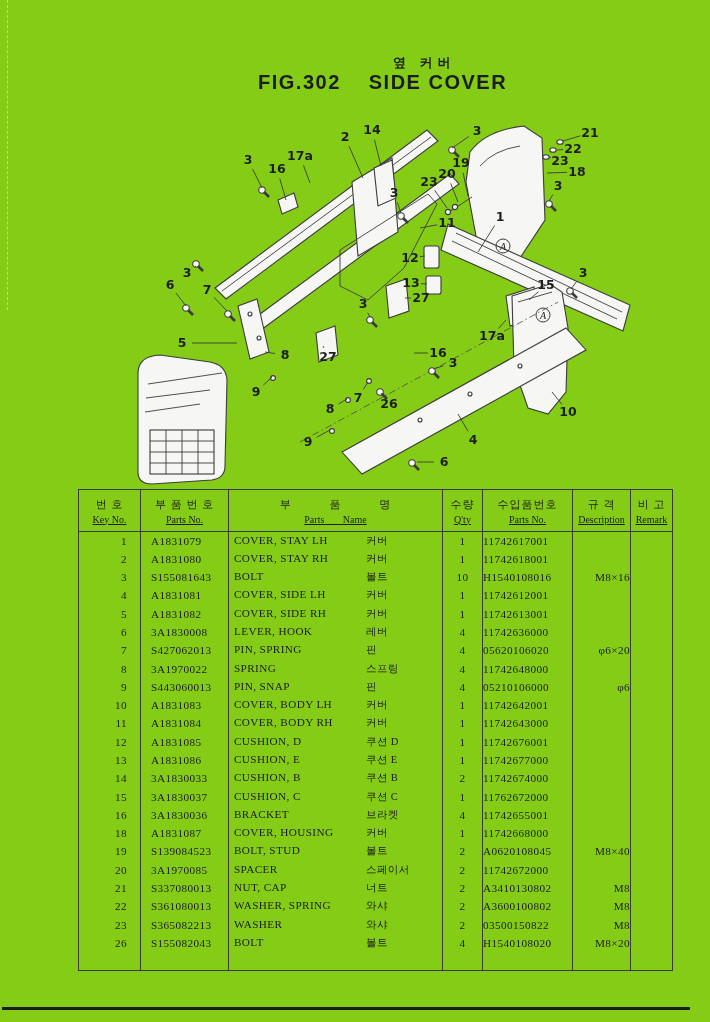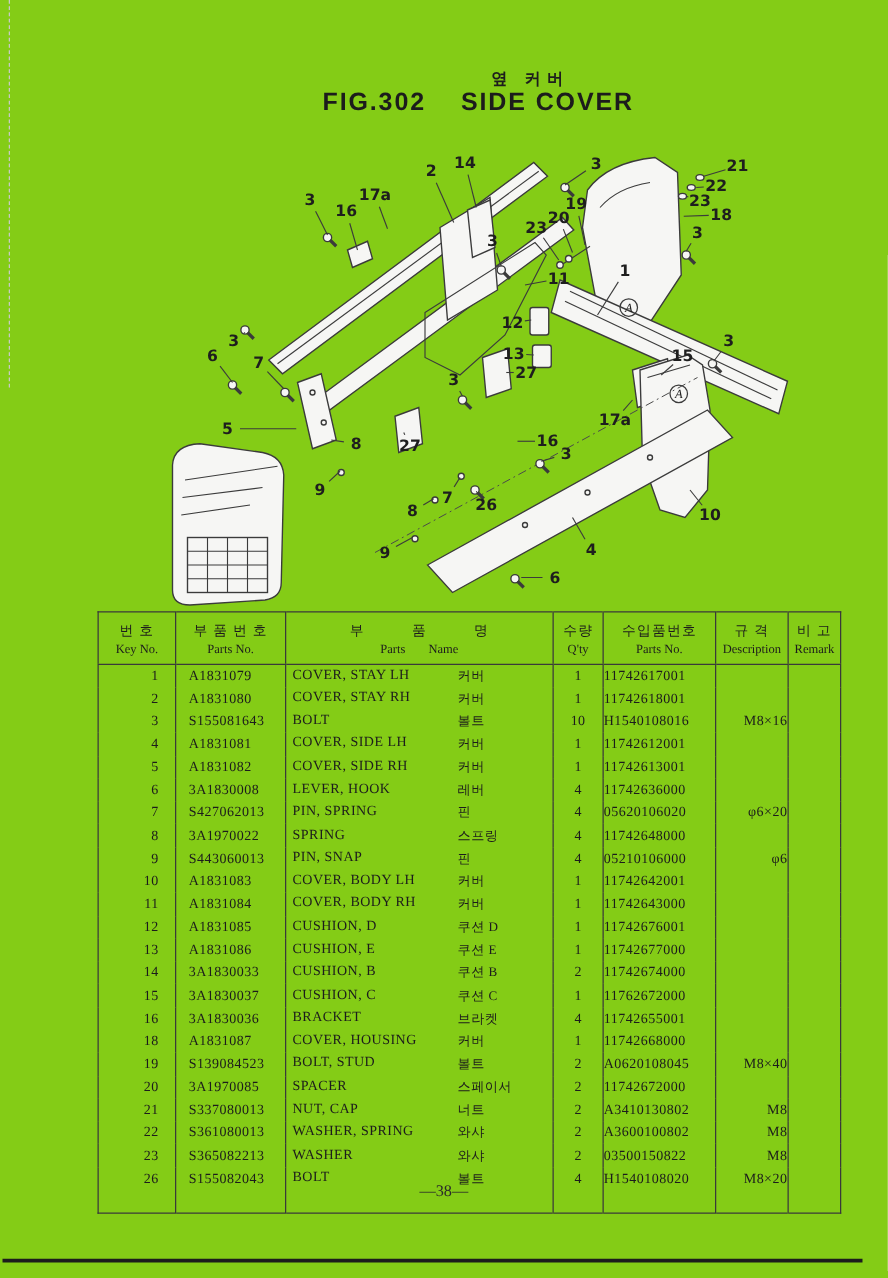--- a/index.html
+++ b/index.html
@@ -27,21 +27,21 @@
 
   
   .parts-table{position:absolute;left:78px;top:489px;width:594px;height:482px;border-collapse:collapse;table-layout:fixed;
     font-family:"Liberation Serif","DejaVu Serif",serif;color:#1c1c1c;}
   .parts-table,.parts-table th,.parts-table td{border:0;}
   .parts-table{border:1.5px solid #3a3a3a;}
   .parts-table th,.parts-table td{border-left:1.2px solid #3a3a3a;padding:0;vertical-align:middle;overflow:hidden;white-space:nowrap;}
   .parts-table th:first-child,.parts-table td:first-child{border-left:none;}
   .parts-table thead th{border-bottom:1.4px solid #3a3a3a;height:41px;font-weight:normal;}
   .hd-ko{font-size:11px;letter-spacing:1px;}
-  .hd-en{font-size:10px;margin-top:2px;}
+  .hd-en{font-size:10px;margin-top:2px;text-decoration:underline;}
   .hd-wide .hd-ko{word-spacing:34px;}
   .hd-wide .hd-en{word-spacing:16px;}
   .parts-table tbody tr{height:15.6px;}
   .parts-table tbody td{font-size:11.2px;letter-spacing:0.4px;}
   td.c-key{text-align:right;padding-right:13px;}
   td.c-pno{text-align:left;padding-left:10px;}
   td.c-name{padding-left:5px;}
   .namewrap{display:flex;align-items:flex-start;}
   .namewrap .en{flex:1;}
   .namewrap .ko{width:76px;font-size:10.5px;}
@@ -597,15 +597,14 @@
           <td></td>
           <td></td>
           <td></td>
           <td></td>
           <td></td>
           <td></td>
         </tr>
       </tbody>
   </table>
 
-  <div class="page-number">—38—</div>
 
 </div>
 
 </body></html>

